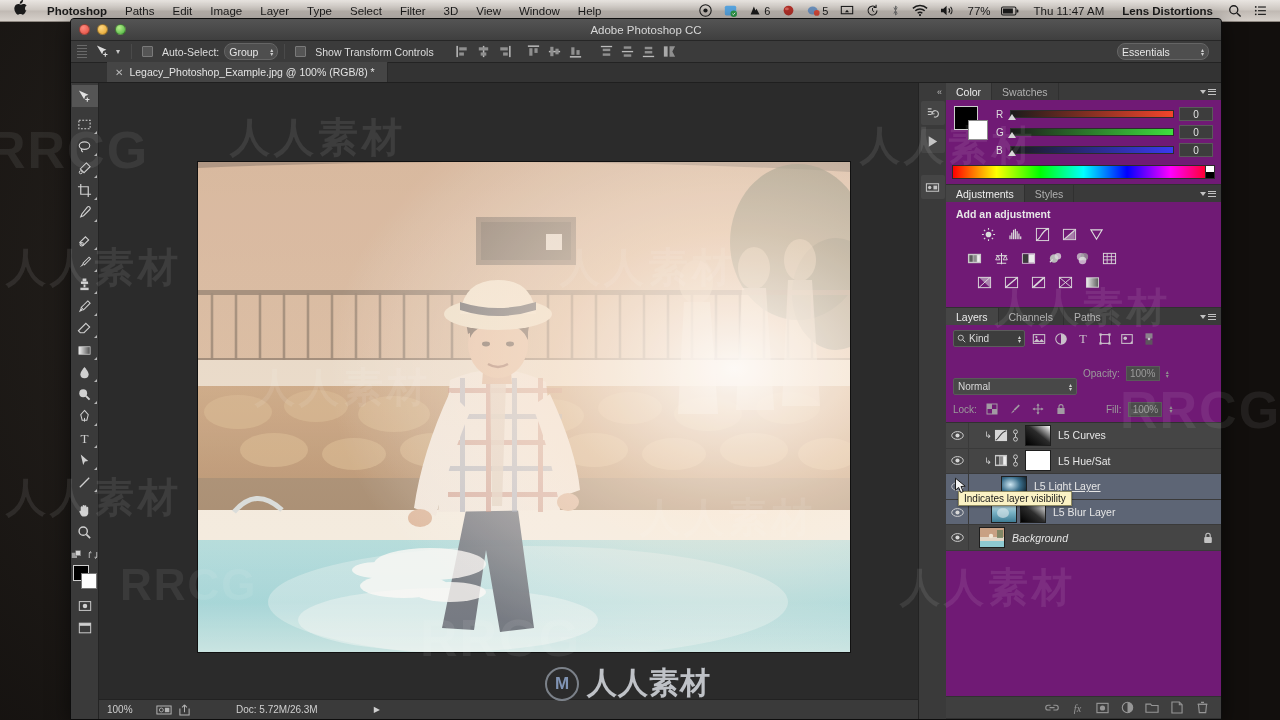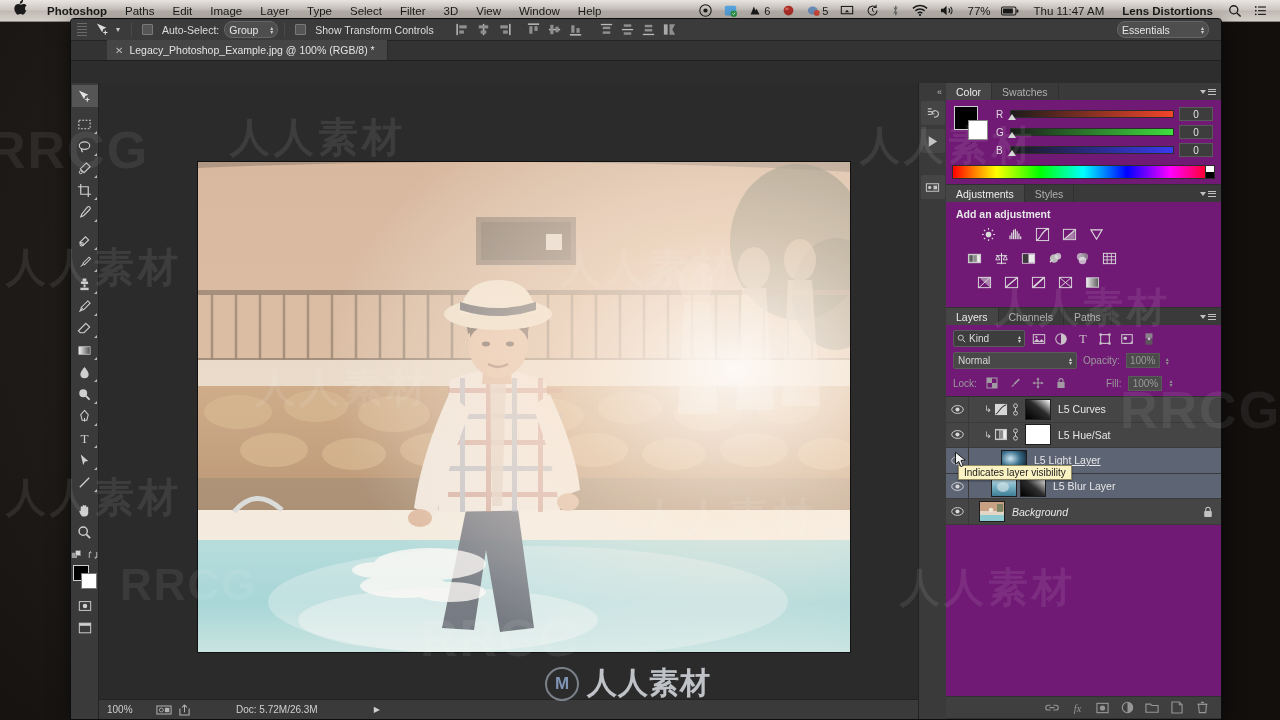--- a/index.html
+++ b/index.html
@@ -163,21 +163,21 @@
   .adjico{ width:17px;height:17px; display:flex; align-items:center; justify-content:center; }
 
   
   .layerspanel{ flex:1; display:flex; flex-direction:column; min-height:0; }
   .filtrow{ display:flex; align-items:center; gap:6px; padding:5px 7px; }
   .kindsel{ height:17px; width:72px; background:#3d3d3d;border:1px solid #5c5c5c;border-radius:2px;
     display:flex;align-items:center;gap:3px; padding:0 3px; font-size:10px; color:#dcdcdc; justify-content:space-between;}
   .fico{ width:16px;height:16px;display:flex;align-items:center;justify-content:center; opacity:.9;}
   .blendrow{ display:flex; align-items:center; gap:6px; padding:0 7px 4px 7px; }
   .blendsel{ height:17px; width:124px; background:#484848; border:1px solid #5a5a5a; border-radius:2px;
-    display:flex;align-items:center;justify-content:space-between;padding:0 4px;font-size:10px;color:#d8d8d8;}
+    display:flex;align-items:center;justify-content:space-between;padding:0 4px;font-size:10px;color:#d8d8d8;margin-top:26px;}
   .opl{ font-size:10px; color:#9b9b9b; }
   .opv{ height:15px; width:34px; background:#4b4b4b; border:1px solid #5a5a5a; font-size:10px; color:#9b9b9b;
     display:flex;align-items:center;justify-content:center;}
   .lockrow{ display:flex; align-items:center; gap:7px; padding:2px 7px 5px 7px; }
   .lockrow .lt{ font-size:10px;color:#9b9b9b;}
 
   .layerlist{ flex:1; overflow:hidden; border-top:1px solid #303030; }
   .lrow{ position:relative; height:25.6px; display:flex; align-items:center; border-bottom:1px solid #3a3a3a;
     background:#454545; }
   .lrow.sel{ background:#5b6272; }
@@ -337,20 +337,28 @@
           <circle cx="2" cy="11.8" r="1"></circle>
               <rect x="4.6" y="11.2" width="9" height="1.3"></rect>
             </g>
           </svg>
       </div>
     </div>
   </div>
 
   <div class="pswin">
 
+    <div class="pstitle">
+      <div class="traffic">
+        <div class="tl r"></div>
+        <div class="tl y"></div>
+        <div class="tl g"></div>
+      </div>
+      <div class="ttxt">Adobe Photoshop CC</div>
+    </div>
 
     <div class="optbar">
       <div class="opt-grip">
           <i></i>
           <i></i>
           <i></i>
           <i></i>
           <i></i>
         </div>
       <div class="obtn">

